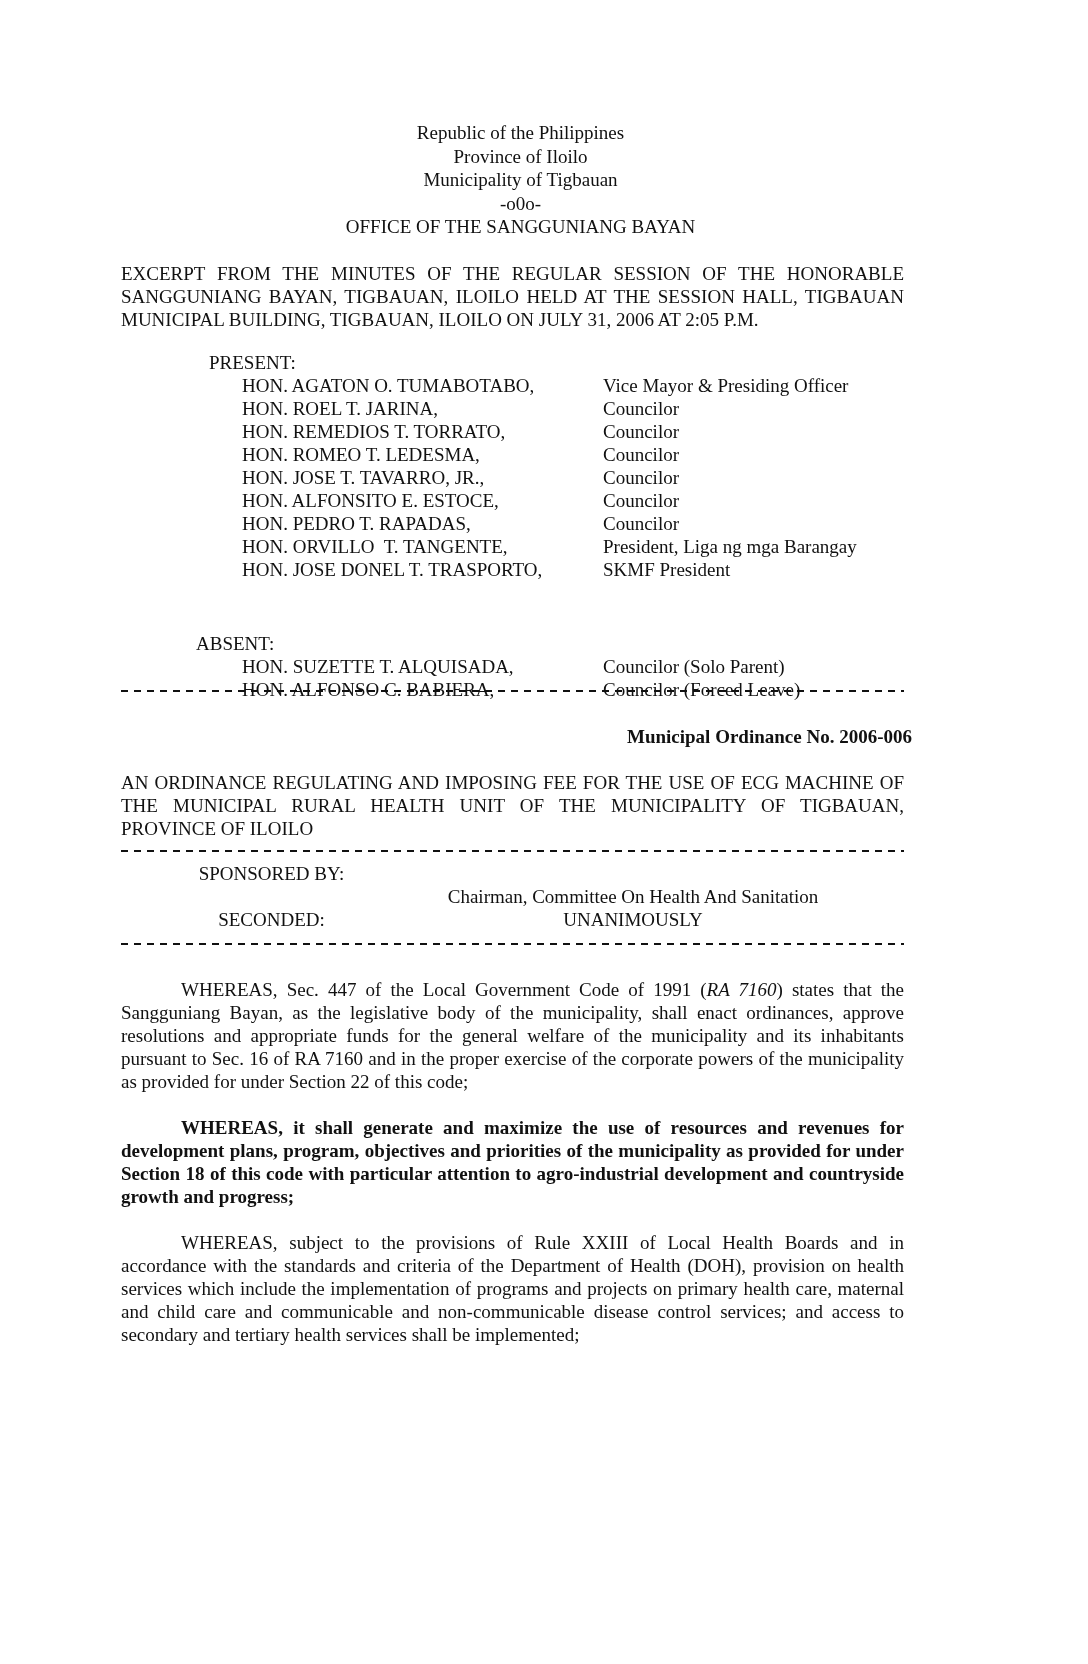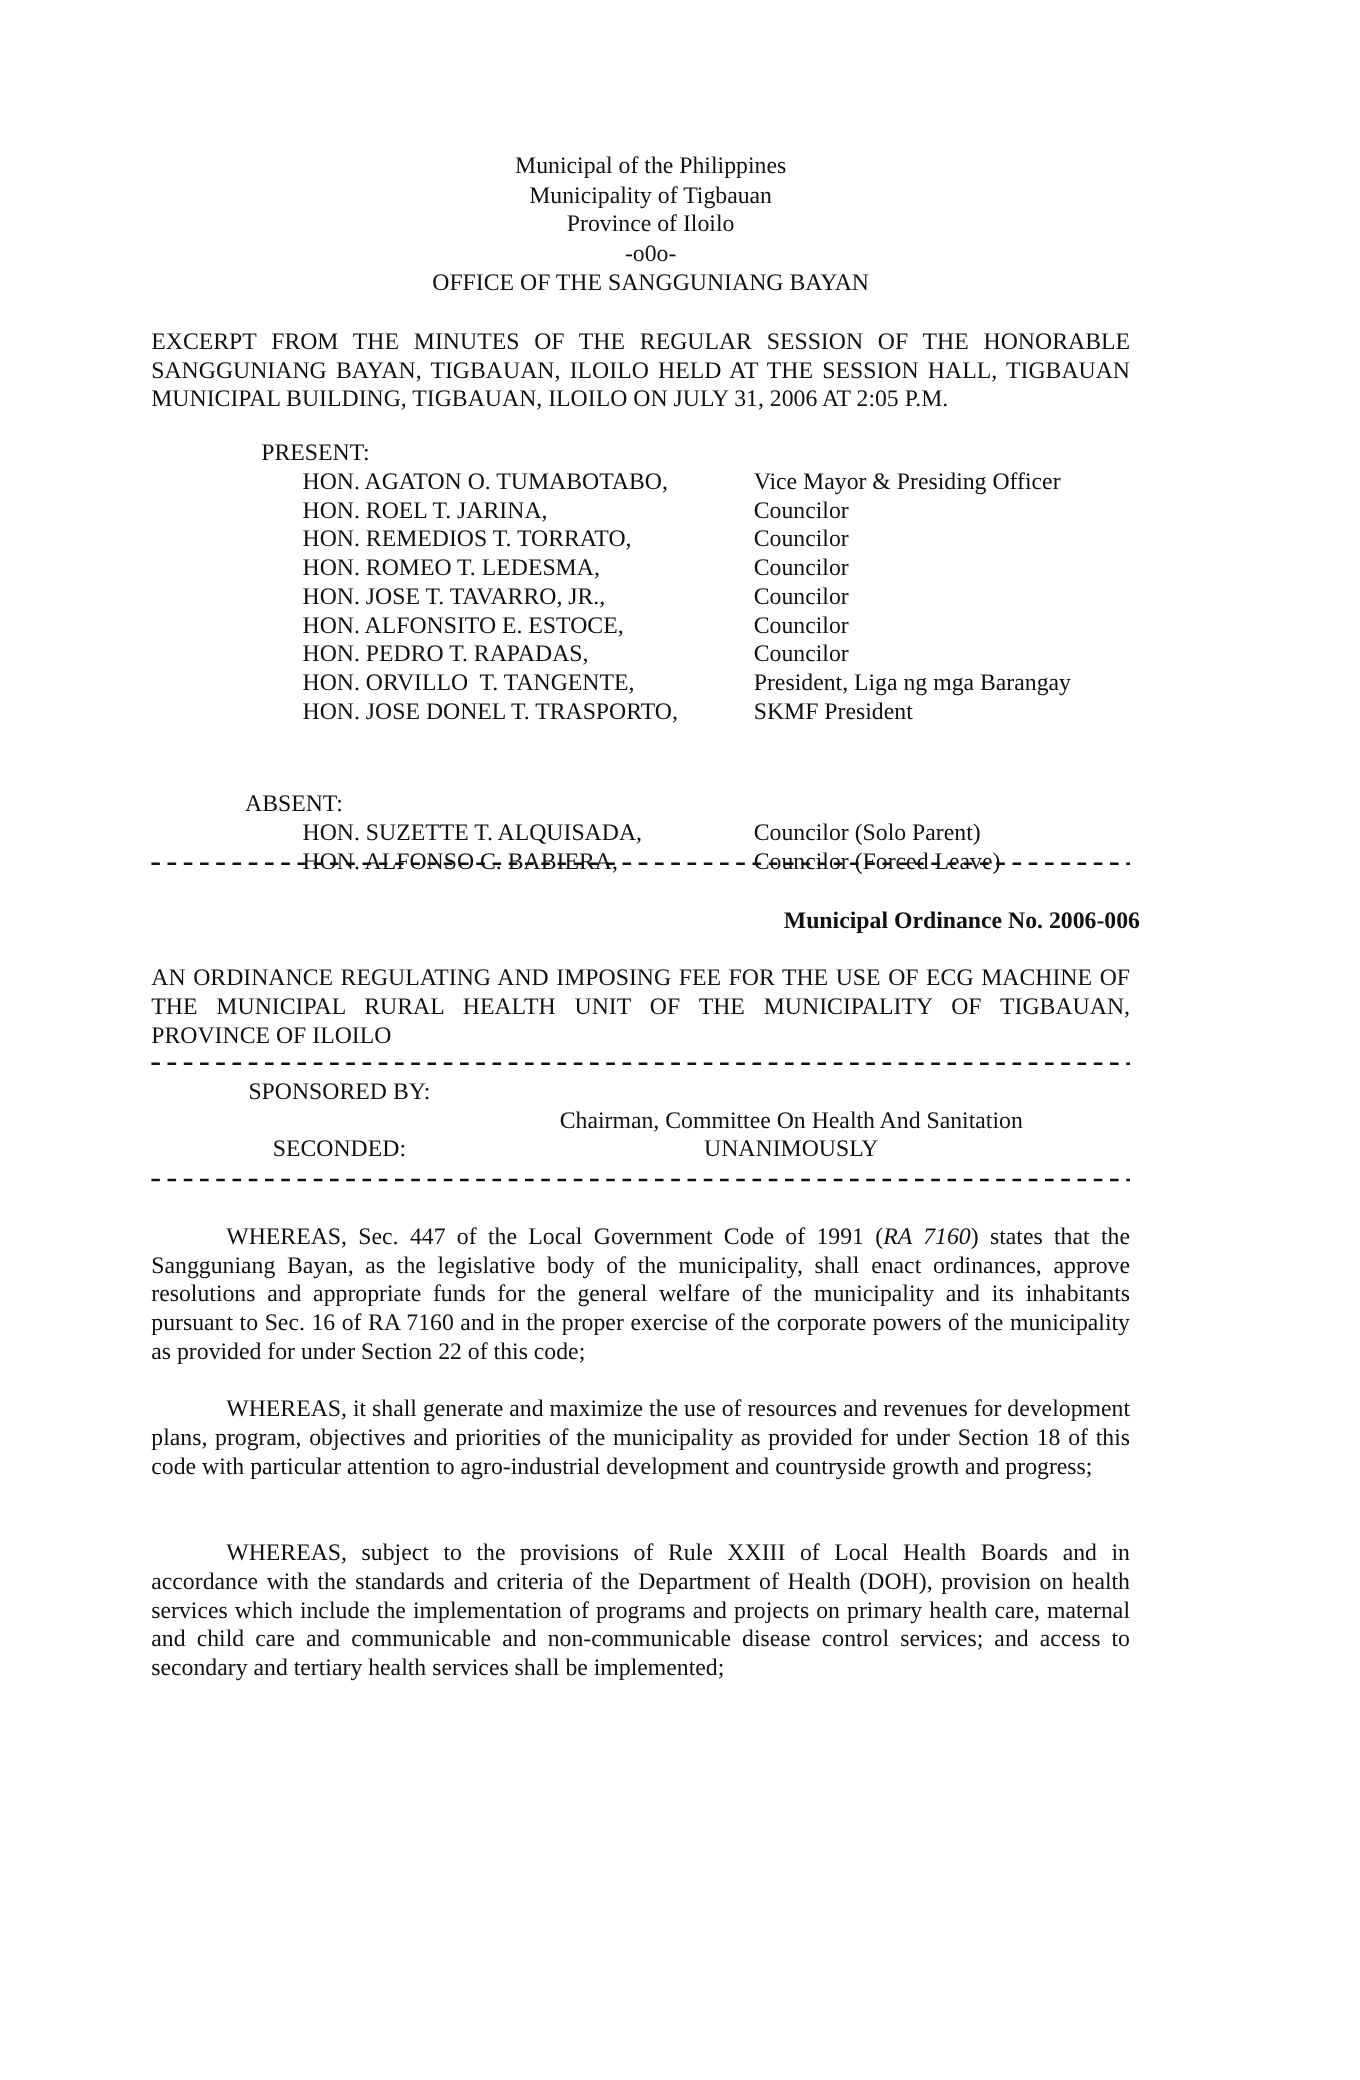--- a/index.html
+++ b/index.html
@@ -78,33 +78,33 @@
     .sponsor .k { width: 241px; padding-left: 60px; box-sizing: border-box; flex: 0 0 auto; }
     .sponsor .v { flex: 1; }
     .para {
       position: absolute;
       left: 0; width: 783px;
       text-align: justify;
       text-align-last: left;
     }
     .para .indent { display: inline-block; width: 60px; }
     .p1 { top: 857px; }
-    .p2 { top: 995px; }
+    .p2 { top: 995px; font-weight: bold; }
     .p3 { top: 1110px; }
     em { }
   </style>
 </head>
 <body>
 
 <div class="page">
 
   <div class="letterhead">
-    <div>Municipal of the Philippines</div>
+    <div>Republic of the Philippines</div>
+    <div>Province of Iloilo</div>
     <div>Municipality of Tigbauan</div>
-    <div>Province of Iloilo</div>
     <div>-o0o-</div>
     <div>OFFICE OF THE SANGGUNIANG BAYAN</div>
   </div>
 
   <div class="excerpt">EXCERPT FROM THE MINUTES OF THE REGULAR SESSION OF THE HONORABLE SANGGUNIANG BAYAN, TIGBAUAN, ILOILO HELD AT THE SESSION HALL, TIGBAUAN MUNICIPAL BUILDING, TIGBAUAN, ILOILO ON JULY 31, 2006 AT 2:05 P.M.</div>
 
   <div class="attend present">
     <div class="label">PRESENT:</div>
     <div class="row">
       <span class="name">HON. AGATON O. TUMABOTABO,</span>

